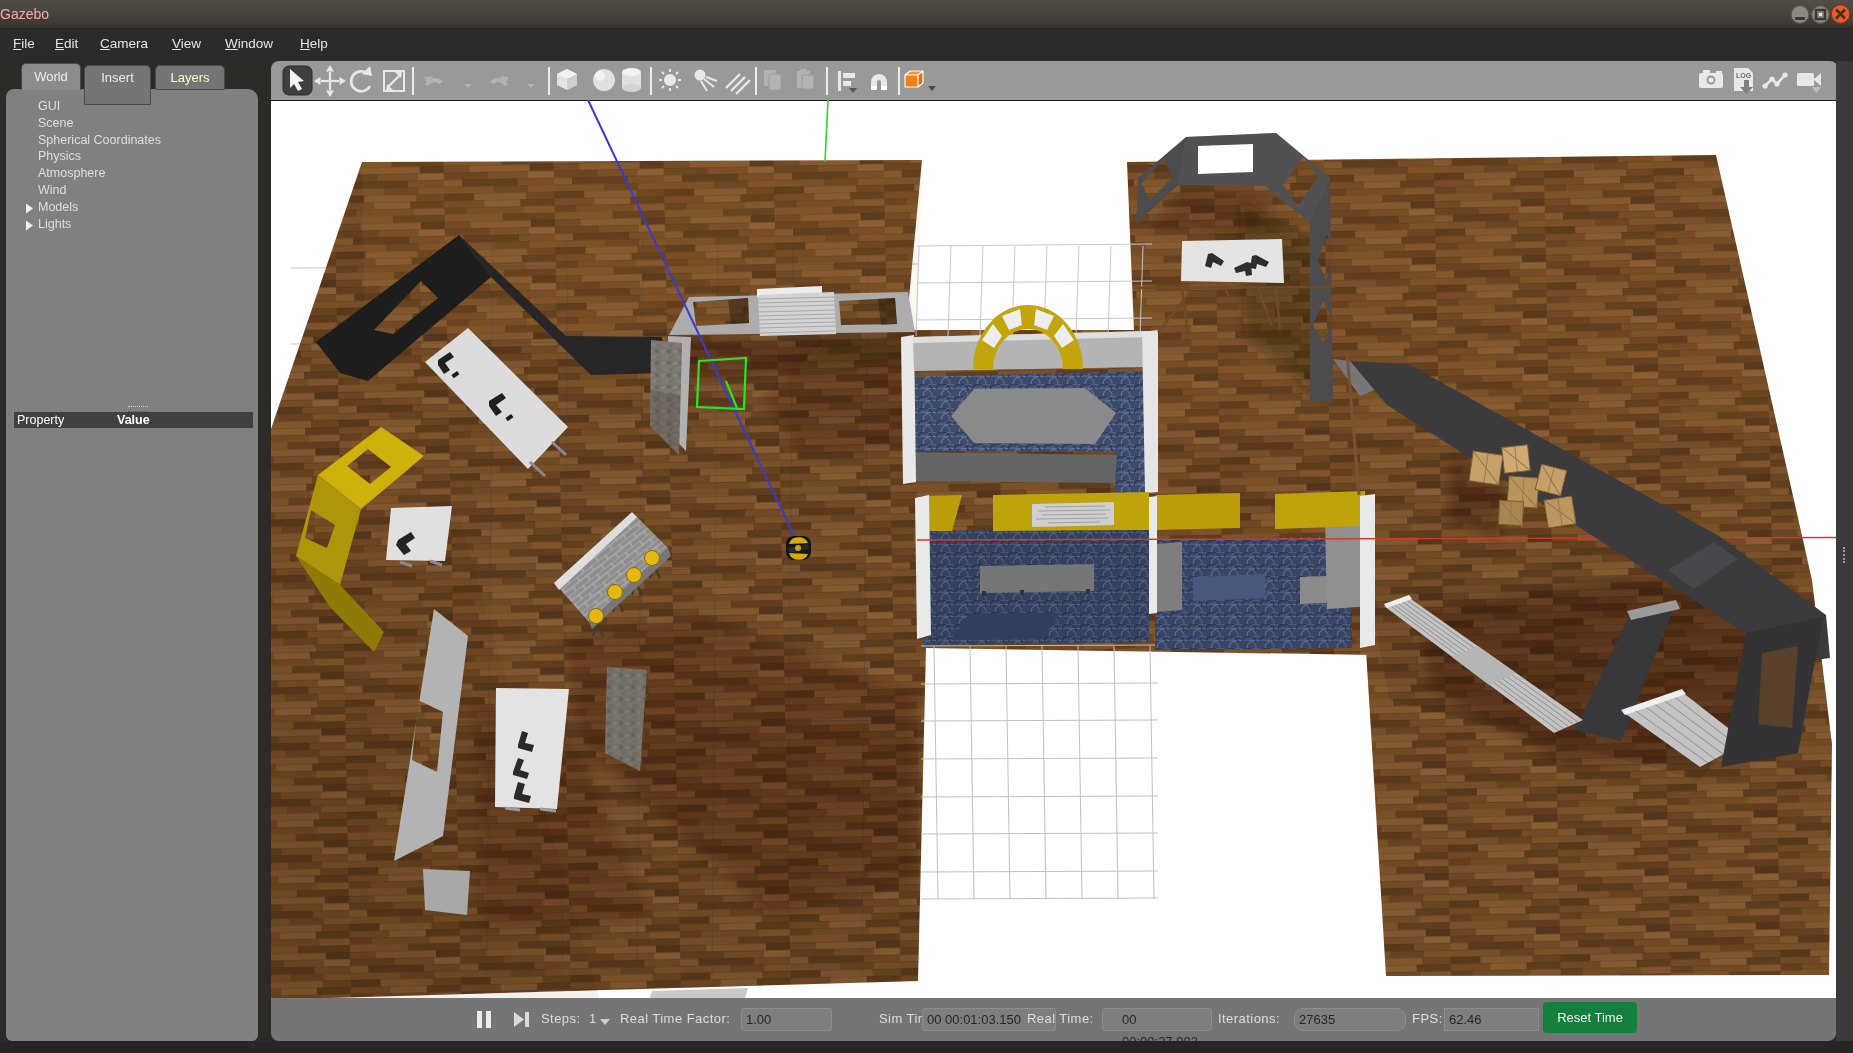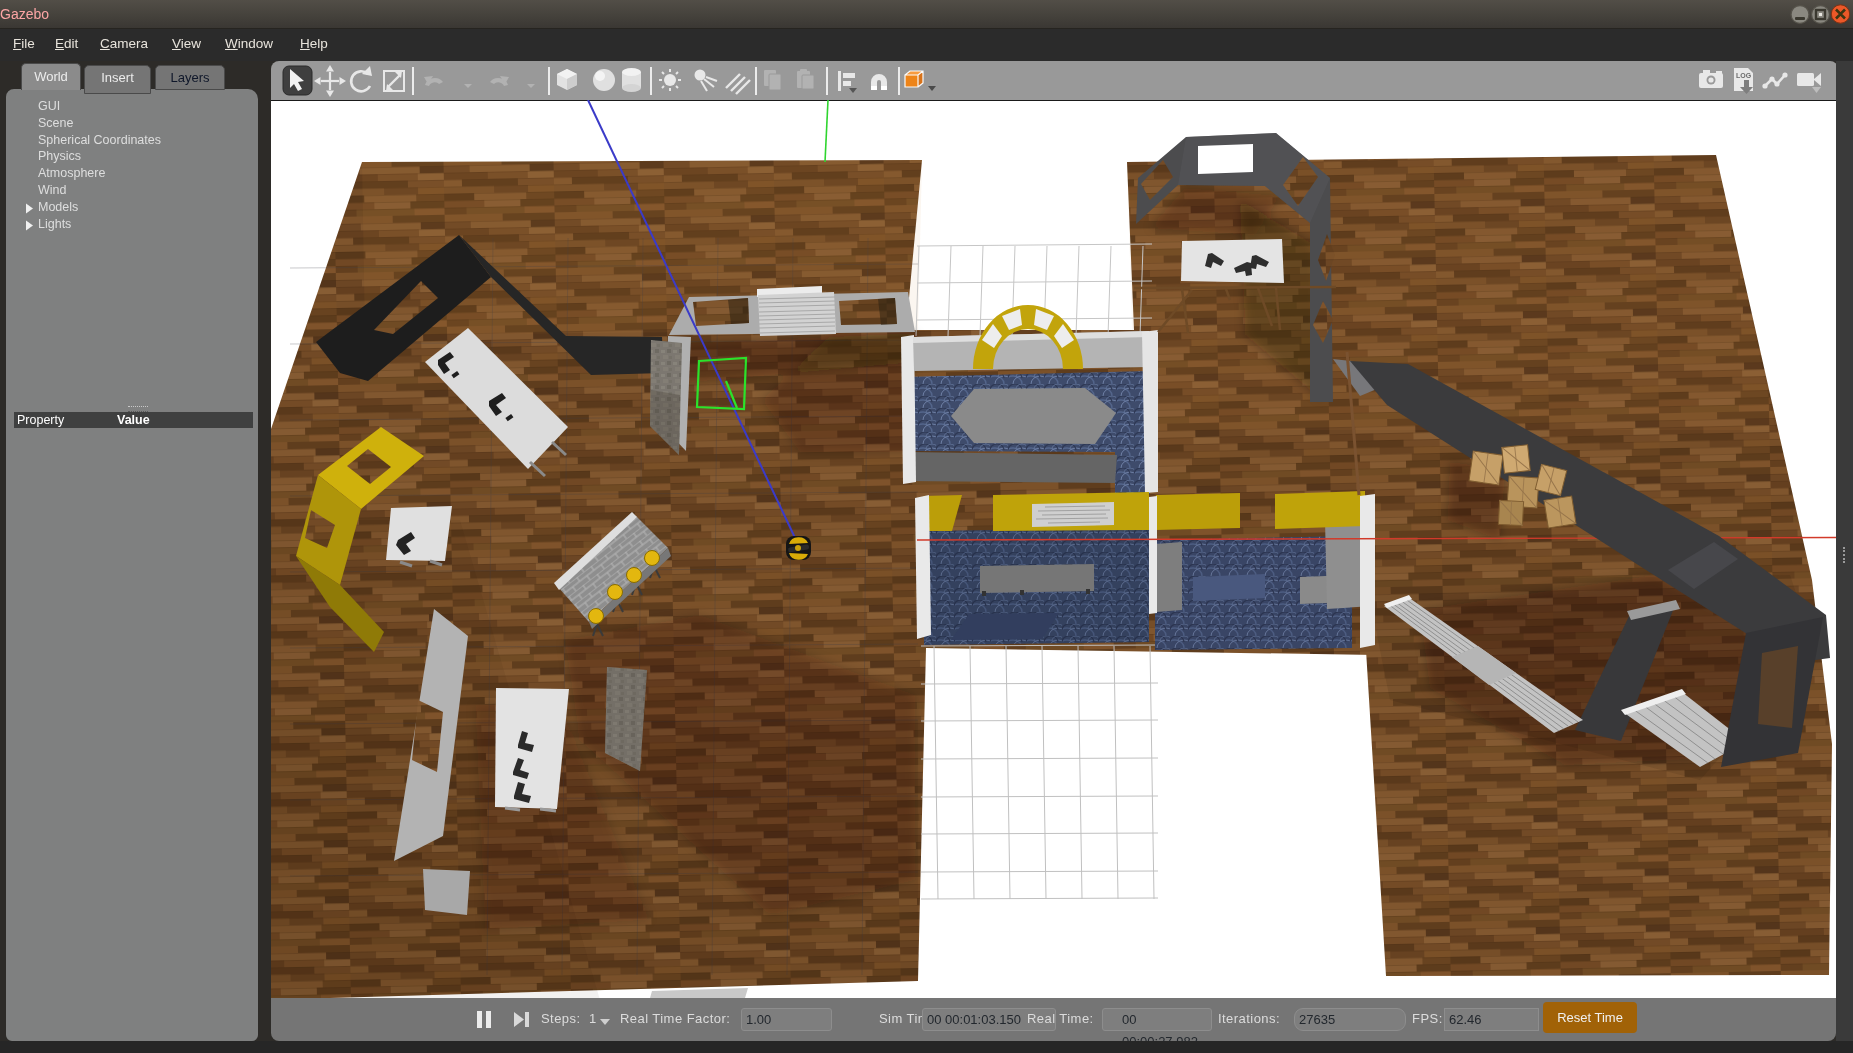--- a/index.html
+++ b/index.html
@@ -24,22 +24,22 @@
 <div style="position:absolute;left:0;top:36px;font-size:13.5px;color:#e8e4dc;">
 <span style="position:absolute;left:13px;"><u>F</u>ile</span>
 <span style="position:absolute;left:55px;"><u>E</u>dit</span>
 <span style="position:absolute;left:100px;"><u>C</u>amera</span>
 <span style="position:absolute;left:172px;"><u>V</u>iew</span>
 <span style="position:absolute;left:225px;"><u>W</u>indow</span>
 <span style="position:absolute;left:300px;"><u>H</u>elp</span>
 </div>
 <div style="position:absolute;left:6px;top:89px;width:252px;height:952px;background:#7f8080;border-radius:8px 10px 6px 6px;"></div>
 <div style="position:absolute;font-size:13px;text-align:center;color:#ececec;box-sizing:border-box;left:21px;top:63px;width:60px;height:27px;background:#8b8b8b;border:1px solid #4a4a4a;border-bottom:none;border-radius:5px 5px 0 0;line-height:26px;">World</div>
-<div style="position:absolute;font-size:13px;text-align:center;color:#ececec;box-sizing:border-box;left:84px;top:65px;width:67px;height:29px;background:#757575;border:1px solid #4a4a4a;border-radius:5px 5px 0 0;line-height:24px;">Insert</div>
-<div style="position:absolute;font-size:13px;text-align:center;color:#0f172a;box-sizing:border-box;left:155px;top:65px;width:70px;height:25px;background:#757575;border:1px solid #4a4a4a;border-radius:5px 5px 0 0;line-height:24px;">Layers</div>
+<div style="position:absolute;font-size:13px;text-align:center;color:#ececec;box-sizing:border-box;left:84px;top:65px;width:67px;height:40px;background:#757575;border:1px solid #4a4a4a;border-radius:5px 5px 0 0;line-height:24px;">Insert</div>
+<div style="position:absolute;font-size:13px;text-align:center;color:#fef9c3;box-sizing:border-box;left:155px;top:65px;width:70px;height:25px;background:#757575;border:1px solid #4a4a4a;border-radius:5px 5px 0 0;line-height:24px;">Layers</div>
 <div style="position:absolute;left:38px;top:99px;font-size:12.5px;color:#dedede;white-space:nowrap;">GUI</div>
 <div style="position:absolute;left:38px;top:116px;font-size:12.5px;color:#dedede;white-space:nowrap;">Scene</div>
 <div style="position:absolute;left:38px;top:133px;font-size:12.5px;color:#dedede;white-space:nowrap;">Spherical Coordinates</div>
 <div style="position:absolute;left:38px;top:149px;font-size:12.5px;color:#dedede;white-space:nowrap;">Physics</div>
 <div style="position:absolute;left:38px;top:166px;font-size:12.5px;color:#dedede;white-space:nowrap;">Atmosphere</div>
 <div style="position:absolute;left:38px;top:183px;font-size:12.5px;color:#dedede;white-space:nowrap;">Wind</div>
 <div style="position:absolute;left:38px;top:200px;font-size:12.5px;color:#dedede;white-space:nowrap;">Models</div>
 <div style="position:absolute;left:38px;top:217px;font-size:12.5px;color:#dedede;white-space:nowrap;">Lights</div>
 <svg style="position:absolute;left:25px;top:203px" width="9" height="11">
     <path d="M1,0.5 l7,5 -7,5 z" fill="#f0f0f0"></path>
@@ -523,17 +523,17 @@
 <span style="color:#dcdcdc;position:absolute;top:1011px;font-size:13px;letter-spacing:0.45px;left:620px;">Real Time Factor:</span>
 <div style="position:absolute;top:1008px;height:23px;background:#7e7e7e;border:1px solid #8d8d8d;border-radius:3px;color:#23282e;font-size:13px;line-height:22px;padding-left:4px;box-sizing:border-box;left:741px;width:91px;">1.00</div>
 <span style="color:#dcdcdc;position:absolute;top:1011px;font-size:13px;letter-spacing:0.45px;left:879px;">Sim Time:</span>
 <div style="position:absolute;top:1008px;height:23px;background:#7e7e7e;border:1px solid #8d8d8d;border-radius:3px;color:#23282e;font-size:13px;line-height:22px;padding-left:4px;box-sizing:border-box;left:910px;width:134px;margin-left:12px;">00 00:01:03.150</div>
 <span style="color:#dcdcdc;position:absolute;top:1011px;font-size:13px;letter-spacing:0.45px;left:1027px;">Real Time:</span>
 <div style="position:absolute;top:1008px;height:23px;background:#7e7e7e;border:1px solid #8d8d8d;border-radius:3px;color:#23282e;font-size:13px;line-height:22px;padding-left:19px;box-sizing:border-box;left:1102px;width:110px;">00 00:00:27.982</div>
 <span style="color:#dcdcdc;position:absolute;top:1011px;font-size:13px;letter-spacing:0.45px;left:1218px;">Iterations:</span>
 <div style="position:absolute;top:1008px;height:23px;background:#7e7e7e;border:1px solid #8d8d8d;border-radius:9px;color:#23282e;font-size:13px;line-height:22px;padding-left:4px;box-sizing:border-box;left:1294px;width:112px;">27635</div>
 <span style="color:#dcdcdc;position:absolute;top:1011px;font-size:13px;letter-spacing:0.45px;left:1412px;">FPS:</span>
 <div style="position:absolute;top:1008px;height:23px;background:#7e7e7e;border:1px solid #8d8d8d;border-radius:0;color:#23282e;font-size:13px;line-height:22px;padding-left:4px;box-sizing:border-box;left:1444px;width:95px;">62.46</div>
-<div style="position:absolute;left:1543px;top:1002px;width:94px;height:31px;background:#a16207;border-radius:4px;color:#f0f0f0;font-size:13px;text-align:center;line-height:31px;">Reset Time</div>
+<div style="position:absolute;left:1543px;top:1002px;width:94px;height:31px;background:#15803d;border-radius:4px;color:#f0f0f0;font-size:13px;text-align:center;line-height:31px;">Reset Time</div>
 
 <div style="position:absolute;left:1836px;top:61px;width:17px;height:992px;background:#3a3a3a;"></div>
 <div style="position:absolute;left:1843px;top:547px;width:4px;height:16px;border-left:2px dotted #9a9a9a;"></div>
 <div style="position:absolute;left:0px;top:1041px;width:1853px;height:12px;background:#262626;"></div>
 
 </body></html>

